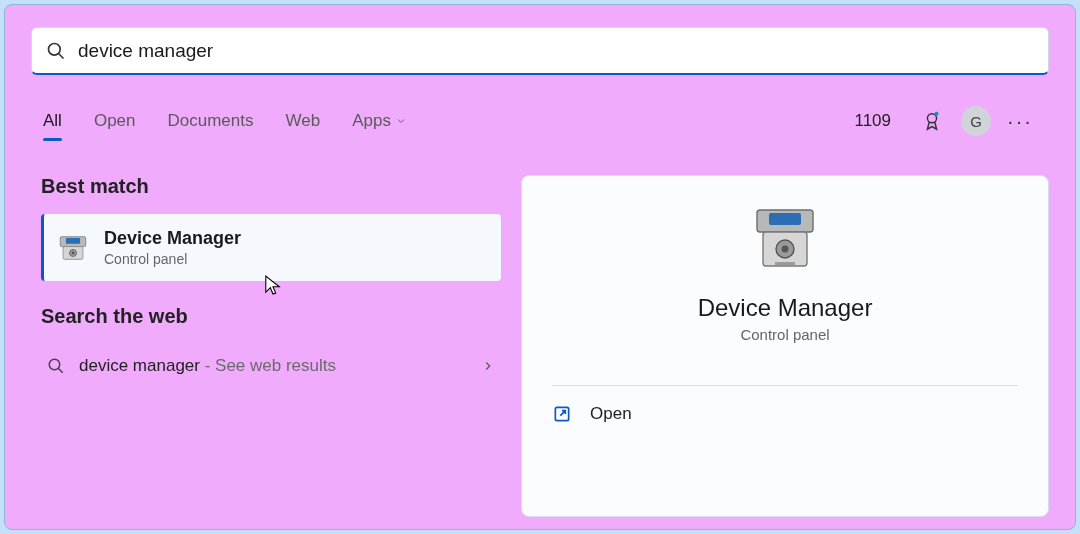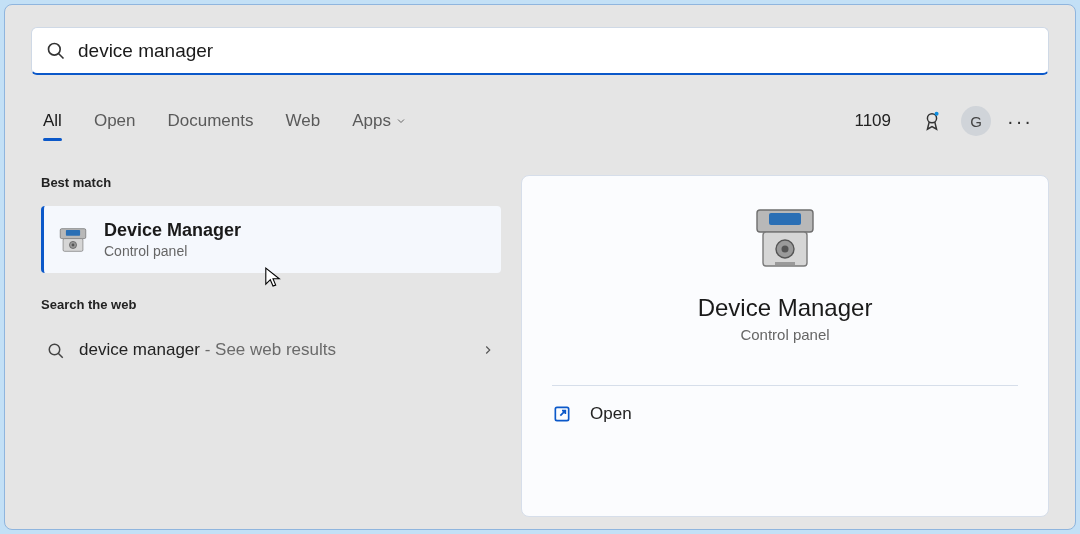--- a/index.html
+++ b/index.html
@@ -1,20 +1,20 @@
 <!DOCTYPE html>
 <html><head>
 <meta charset="utf-8">
 <style>
   * { box-sizing: border-box; margin: 0; padding: 0; font-family: "Segoe UI", Arial, sans-serif; }
   html, body { width: 1080px; height: 534px; overflow: hidden; }
   body { background: #c3e0f6; padding: 4px; }
   .window {
     width: 100%; height: 100%;
-    background: #e5e5e5;
+    background: #f0abfc;
     border: 1px solid #8fb5de;
     border-radius: 8px;
     padding: 22px 26px 0 26px;
     position: relative;
   }
   
   .search-bar {
     display: flex; align-items: center;
     background: #fff;
     border: 1px solid #cfd9e6;
@@ -55,40 +55,40 @@
   }
   .more-dots { font-size: 20px; color: #333; cursor: pointer; padding: 0 4px; letter-spacing: 2px; }
   
   .main { display: flex; margin-top: 36px; gap: 20px; height: calc(100% - 160px); }
   .left { flex: 0 0 470px; padding-left: 10px; }
   .right {
     flex: 1; background: #fbfcfe; border: 1px solid #d6deea;
     border-radius: 8px; padding: 26px 30px 0 30px;
     display: flex; flex-direction: column; align-items: center;
   }
-  .section-label { font-size: 13px; font-weight: 600; color: #222; margin-bottom: 16px; }
+  .section-label { font-size: 20px; font-weight: 600; color: #222; margin-bottom: 16px; }
   .best-match-item {
     display: flex; align-items: center;
     background: #f5f8fd;
     border-left: 3px solid #0b58c9;
     border-radius: 4px;
     padding: 14px 12px;
     margin-bottom: 24px;
     position: relative;
   }
   .bm-icon { width: 34px; height: 34px; margin-right: 14px; display:flex; align-items:center; justify-content:center; }
   .bm-title { font-size: 18px; font-weight: 600; color: #1a1a1a; }
   .bm-sub { font-size: 14px; color: #666; margin-top: 2px; }
   .cursor { position: absolute; left: 220px; top: 60px; }
   .web-item {
     display: flex; align-items: center;
     padding: 12px 6px; font-size: 17px; color: #222;
     justify-content: space-between;
   }
-  .web-left { display: flex; align-items: flex-end; }
+  .web-left { display: flex; align-items: center; }
   .web-left svg { margin-right: 14px; flex: 0 0 auto; }
   .web-suffix { color: #6a6a6a; font-weight: 400; }
   .web-bold { font-weight: 600; }
   .chev-right { color: #555; }
   
   .detail-icon { width: 80px; height: 70px; margin-top: 4px; margin-bottom: 18px; display:flex; align-items:center; justify-content:center; }
   .detail-title { font-size: 24px; color: #1a1a1a; font-weight: 400; }
   .detail-sub { font-size: 15px; color: #666; margin-top: 4px; }
   .divider { width: 100%; height: 1px; background: #d6deea; margin-top: 42px; }
   .action-row {

